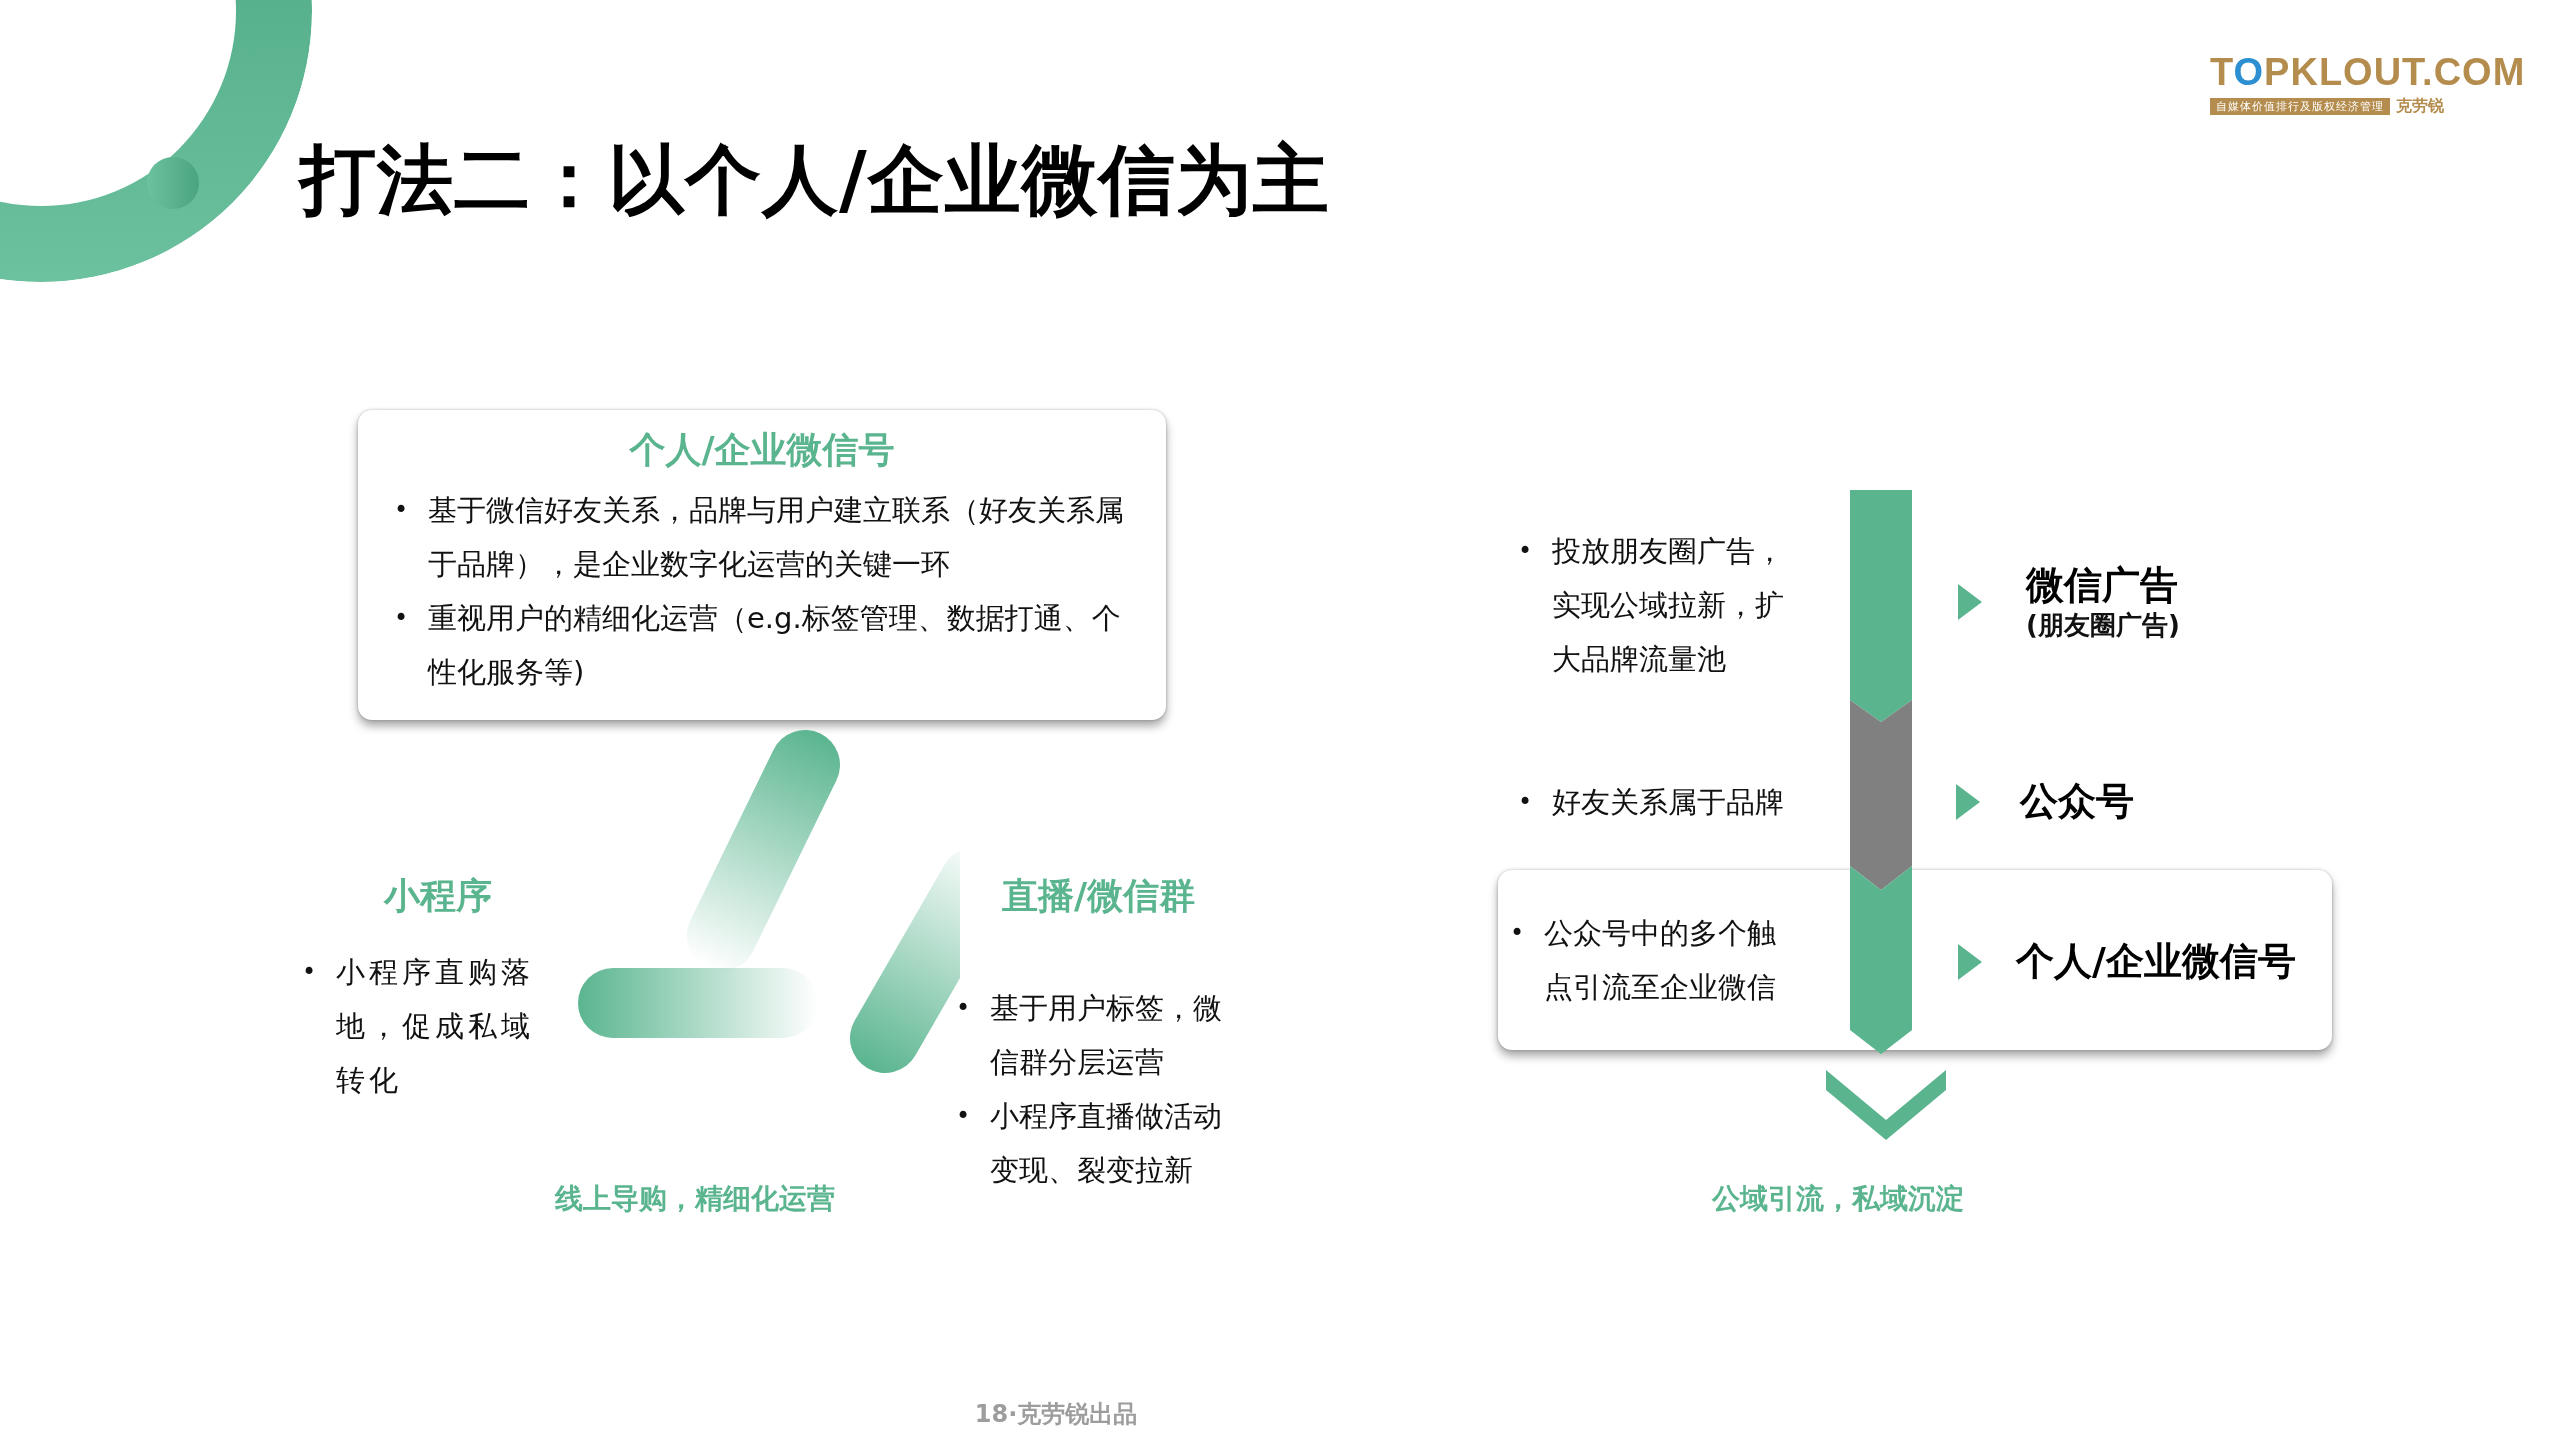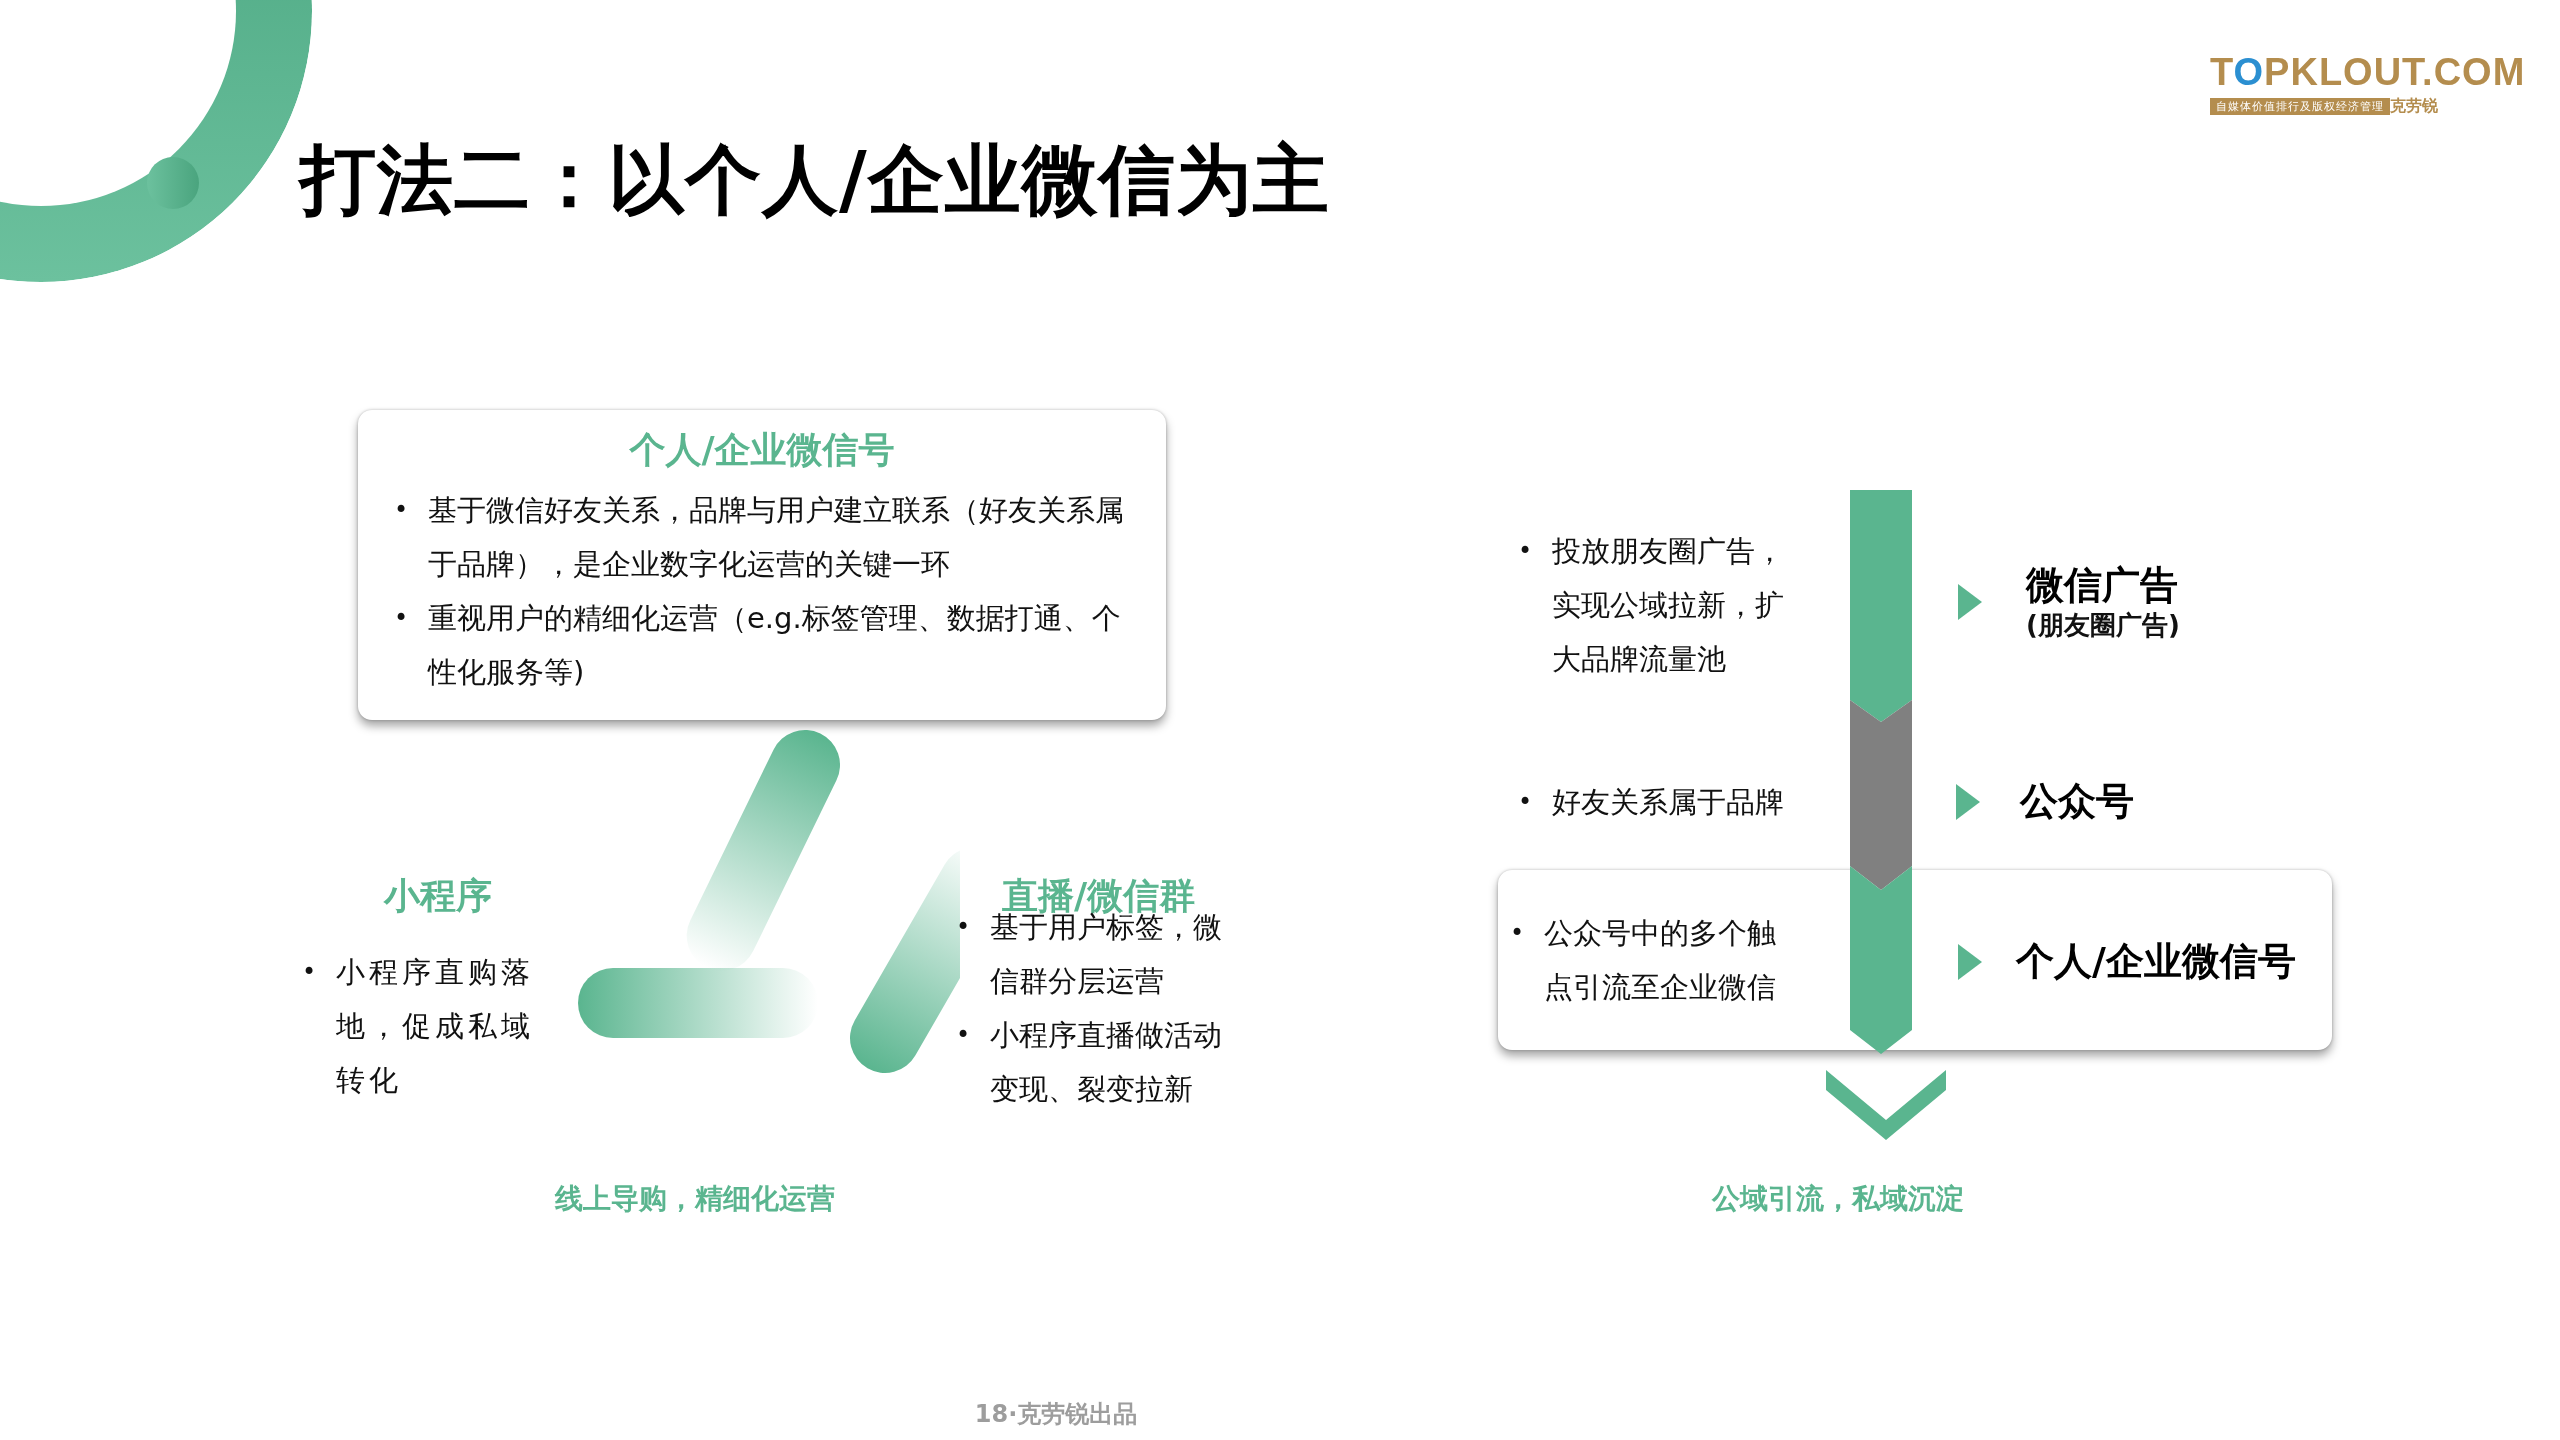--- a/index.html
+++ b/index.html
@@ -24,21 +24,21 @@
     background:linear-gradient(90deg,#6cc19e,#4aa47e);
   }
   .title {
     position:absolute; left:300px; top:130px; font-size:76px; font-weight:bold;
     letter-spacing:1px; color:#000;
   }
   
   .logo { position:absolute; left:2210px; top:50px; width:300px; }
   .logo-main { font-size:38px; font-weight:bold; color:#b48d4e; letter-spacing:1px; line-height:44px; font-family:"Liberation Sans",sans-serif; }
   .logo-main .o { color:#2b8fd1; }
-  .logo-sub { display:flex; align-items:center; gap:0; margin-top:2px; }
+  .logo-sub { display:flex; align-items:center; gap:6px; margin-top:2px; }
   .logo-tag { background:#b48d4e; color:#fff; font-size:11px; padding:1px 6px; letter-spacing:1px; }
   .logo-cn { color:#b48d4e; font-size:16px; font-weight:bold; }
   
   .card {
     position:absolute; background:#fff; border-radius:14px;
     box-shadow:0 6px 10px rgba(0,0,0,0.35), 0 0 3px rgba(0,0,0,0.25);
   }
   .green { color:#5ab58f; }
   .card-title { text-align:center; font-size:36px; font-weight:bold; margin-top:16px; }
   ul.bl { list-style:none; margin:0; padding:0; }
@@ -103,21 +103,21 @@
 
   <rect x="18" y="248" width="240" height="70" rx="35" fill="url(#gC)"></rect>
 </svg>
 
 <div class="abs sec-title green" style="left:384px; top:872px;">小程序</div>
 <ul class="bl abs" style="left:294px; top:945px; width:258px; letter-spacing:4px;">
   <li>小程序直购落地，促成私域转化</li>
 </ul>
 
 <div class="abs sec-title green" style="left:1002px; top:872px;">直播/微信群</div>
-<ul class="bl abs" style="left:948px; top:900px; width:300px;">
+<ul class="bl abs" style="left:948px; top:981px; width:300px;">
   <li>基于用户标签，微信群分层运营</li>
   <li>小程序直播做活动变现、裂变拉新</li>
 </ul>
 
 <div class="abs foot-green" style="left:555px; top:1180px;">线上导购，精细化运营</div>
 
 <div class="card" style="left:1498px; top:870px; width:834px; height:180px;"></div>
 
 <svg class="abs" style="left:1850px; top:490px;" width="62" height="570">
   <polygon points="0,0 62,0 62,210 31,232 0,210" fill="#5ab58f"></polygon>

